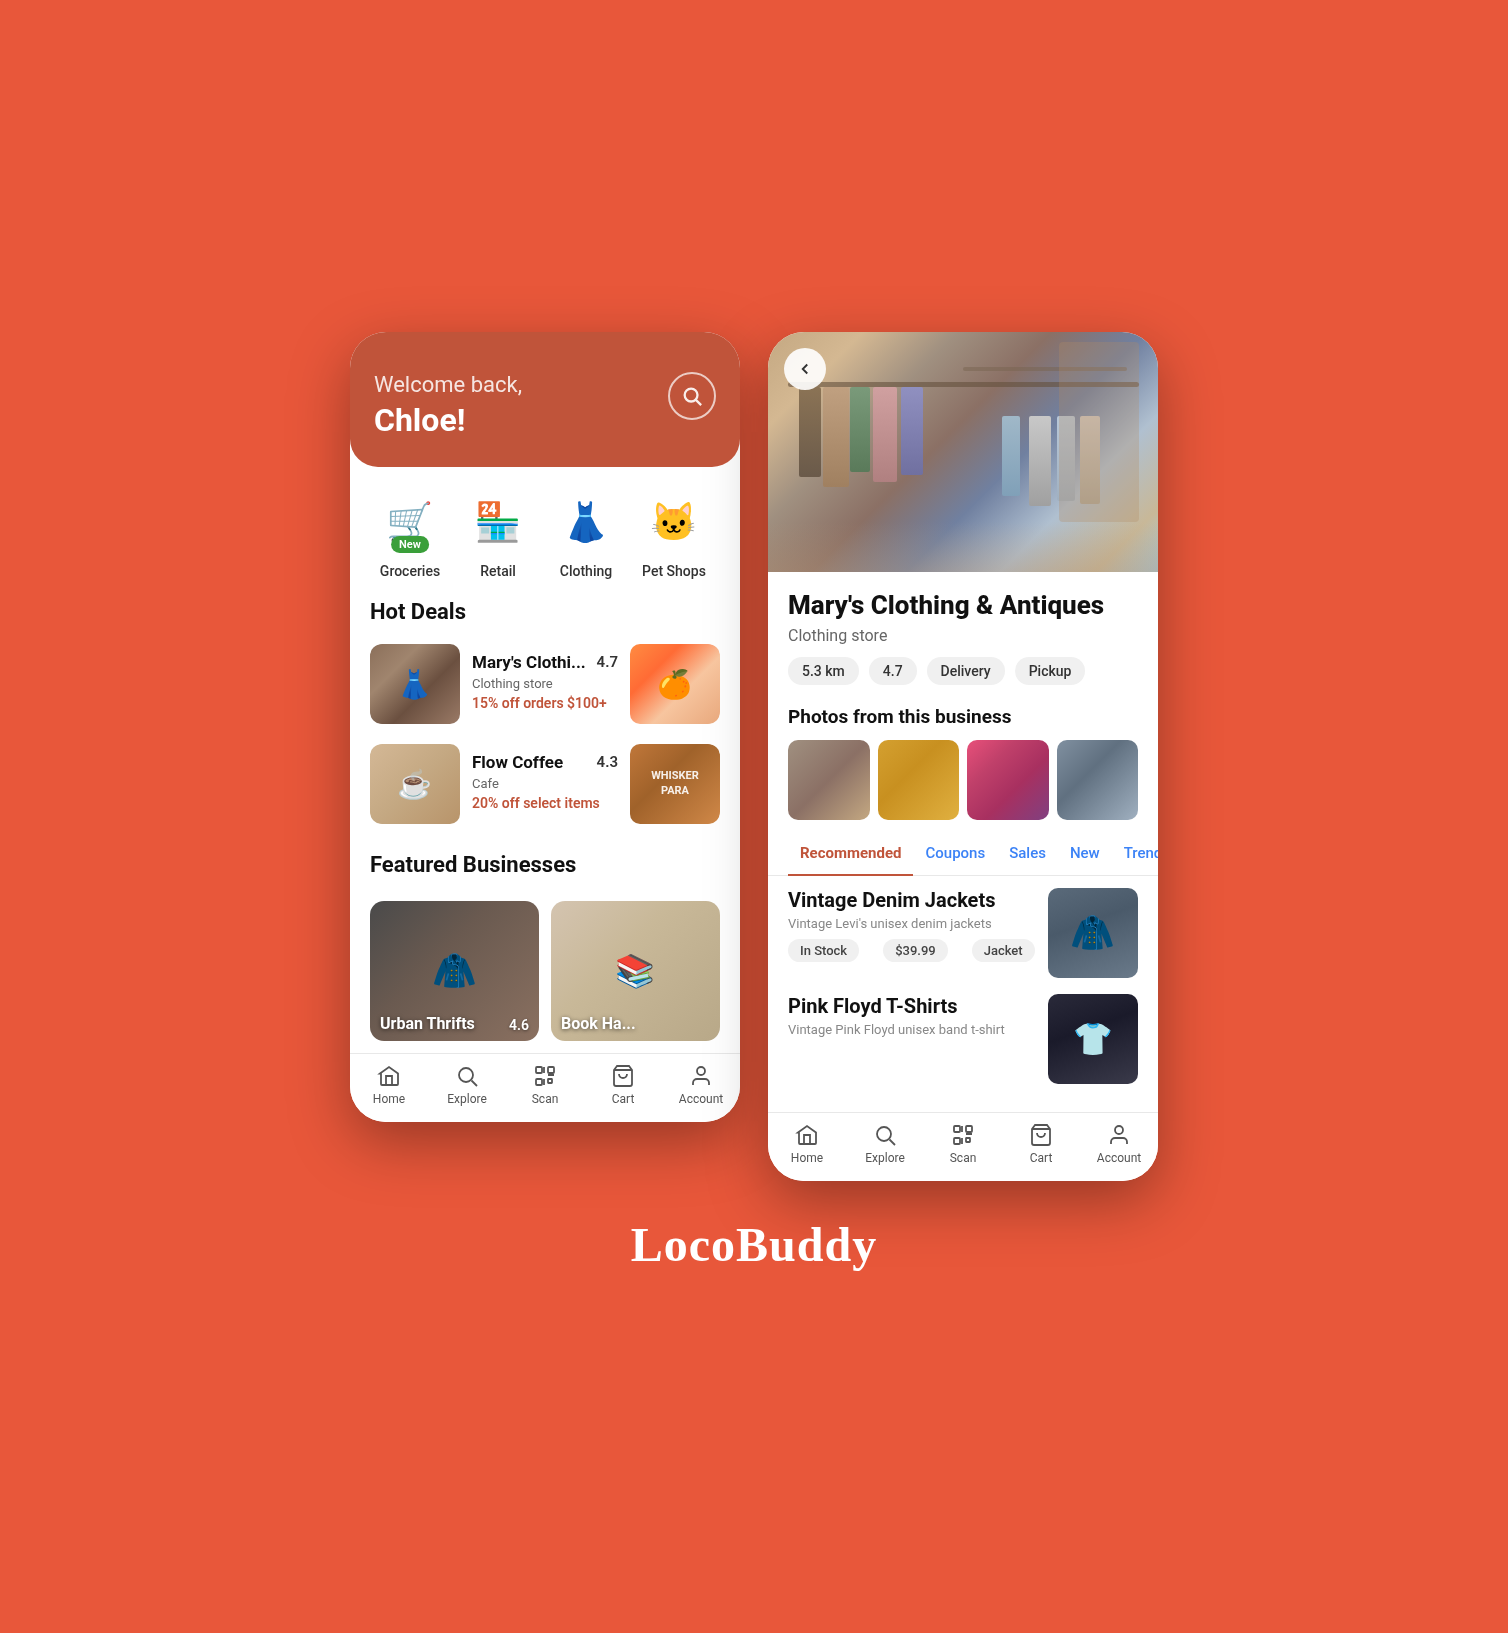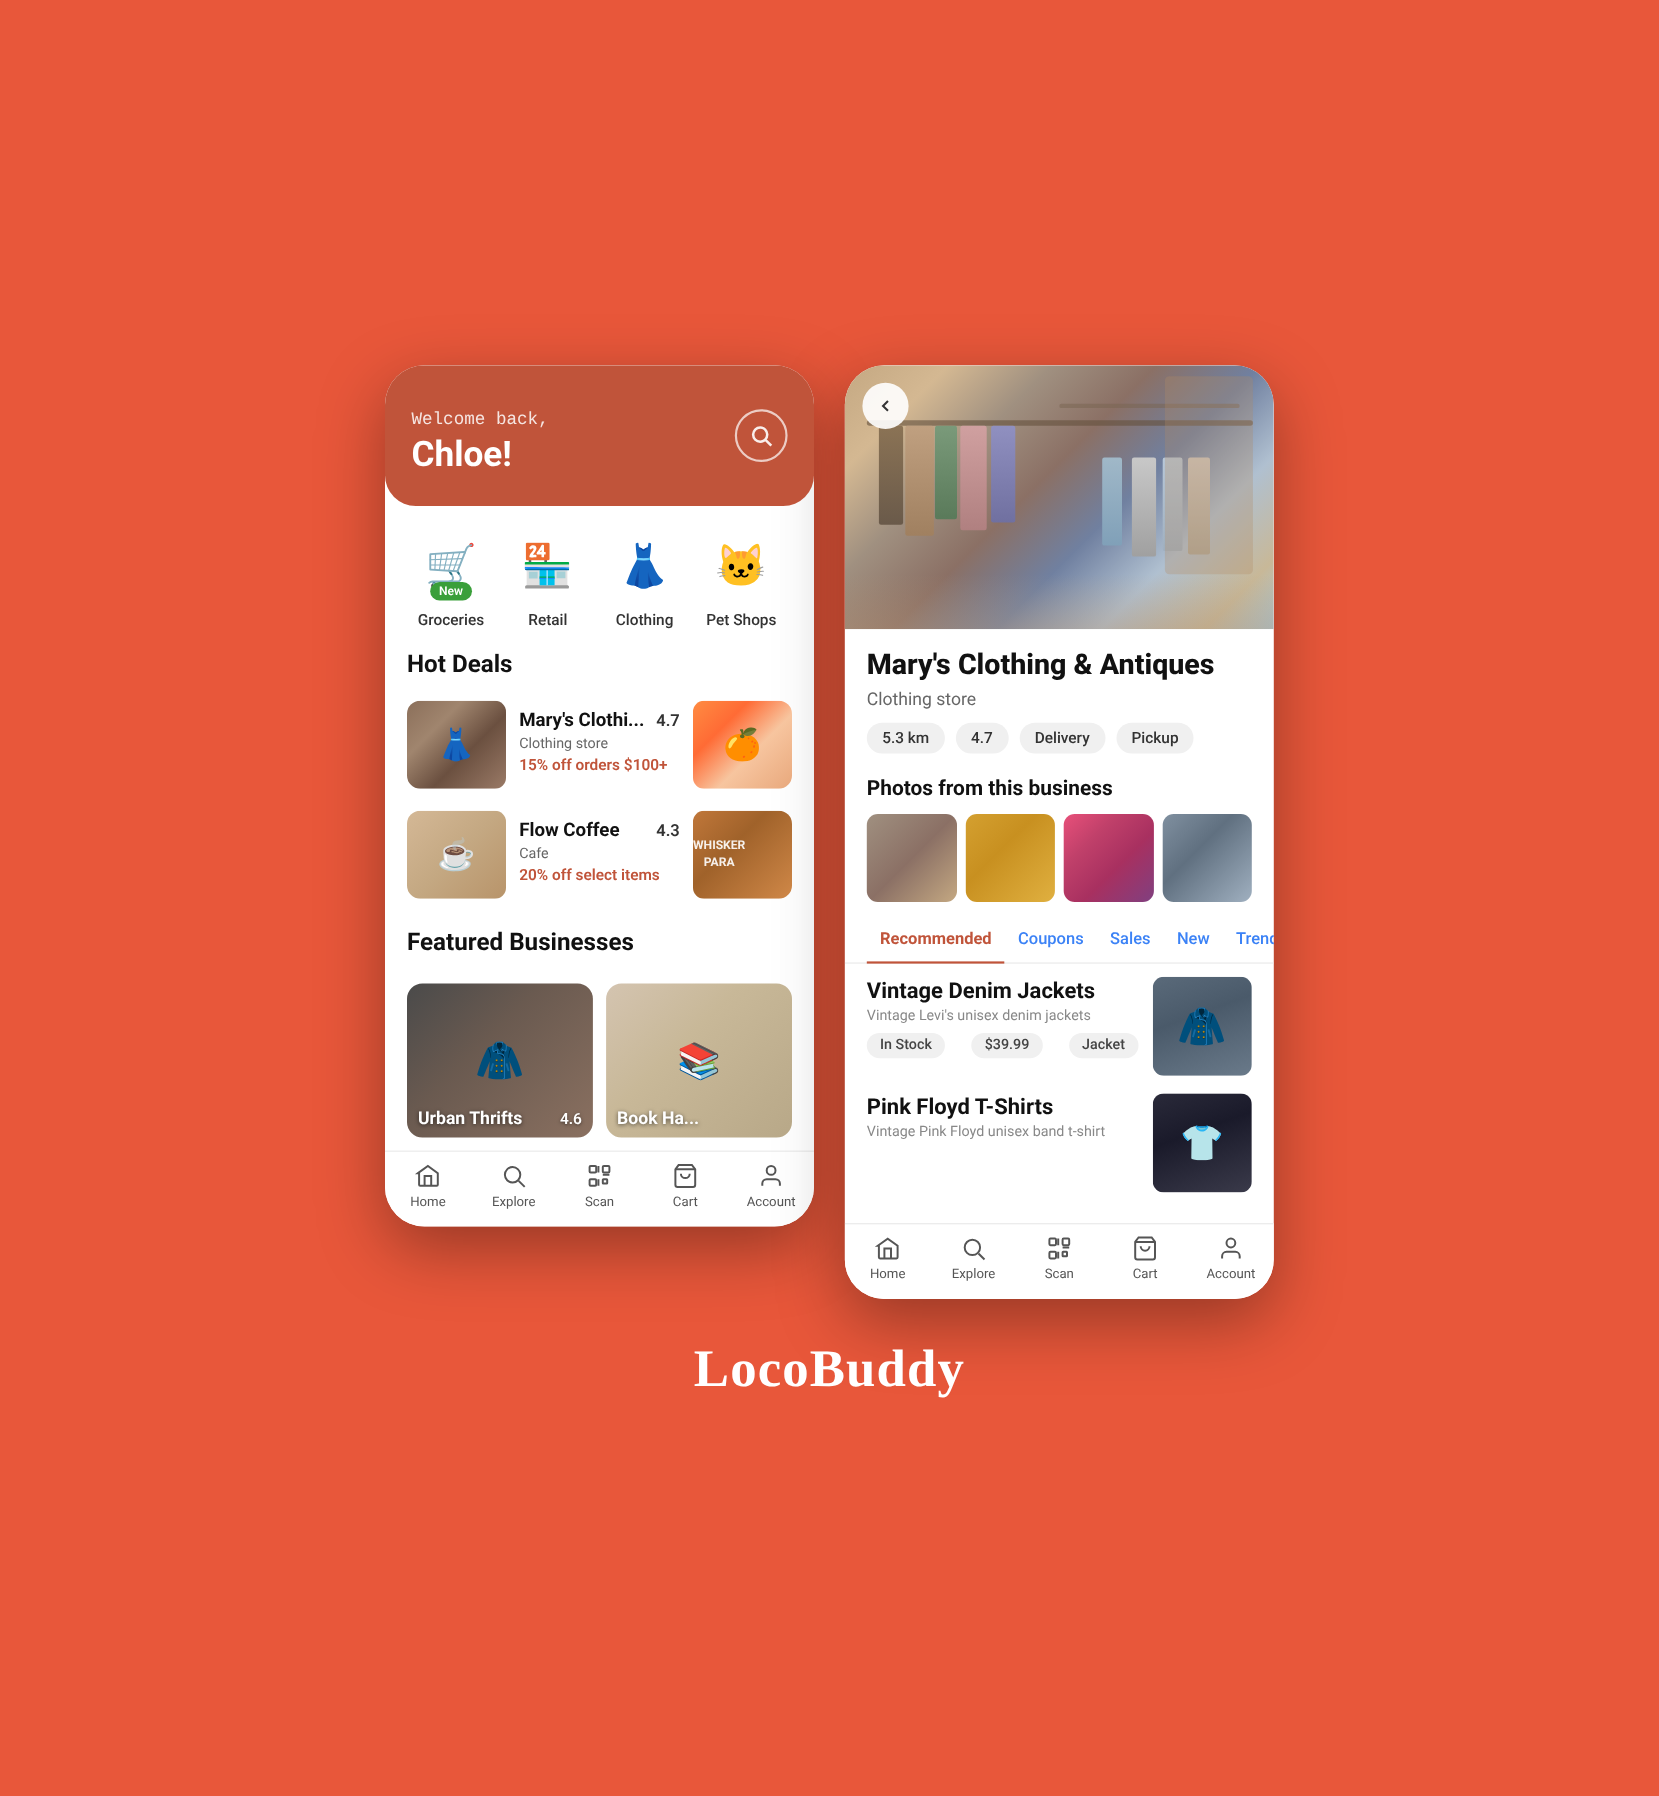--- a/index.html
+++ b/index.html
@@ -39,24 +39,23 @@
 
     .phone-left .header {
       background: #C0543A;
       padding: 40px 24px 28px;
       position: relative;
       border-radius: 0 0 28px 28px;
     }
 
     .phone-left .header .welcome {
       color: rgba(255,255,255,0.85);
-      font-size: 16px;
+      font-size: 22px;
       font-weight: 400;
       margin-bottom: 4px;
-      font-family: Liberation Mono, monospace;
     }
 
     .phone-left .header .username {
       color: #fff;
       font-size: 32px;
       font-weight: 700;
     }
 
     .phone-left .header .search-btn {
       position: absolute;
@@ -188,21 +187,21 @@
       top: 50%; left: 50%;
       transform: translate(-50%,-50%);
       font-size: 28px;
     }
 
     .img-whisker {
       background: linear-gradient(135deg, #C0773A 0%, #A0622A 40%, #D08848 100%);
       position: relative;
       display: flex;
       align-items: center;
-      justify-content: flex-start;
+      justify-content: center;
     }
     .img-whisker-text {
       color: rgba(255,255,255,0.9);
       font-size: 11px;
       font-weight: 700;
       text-align: center;
       line-height: 1.3;
     }
 
     .img-urban-thrifts {

